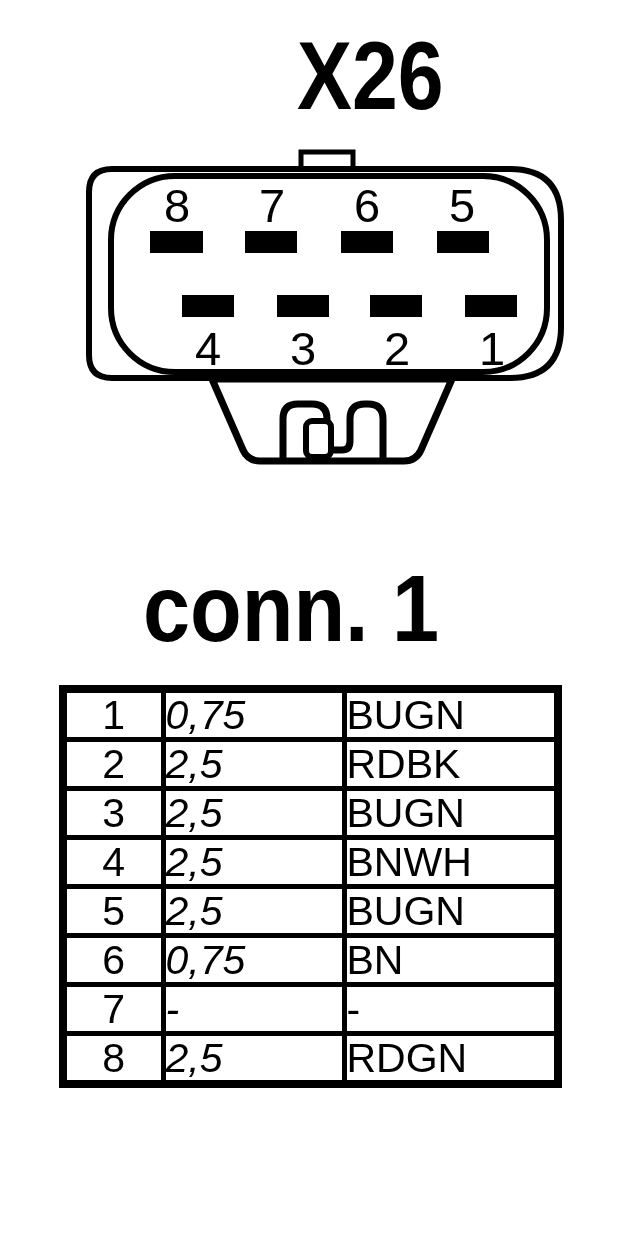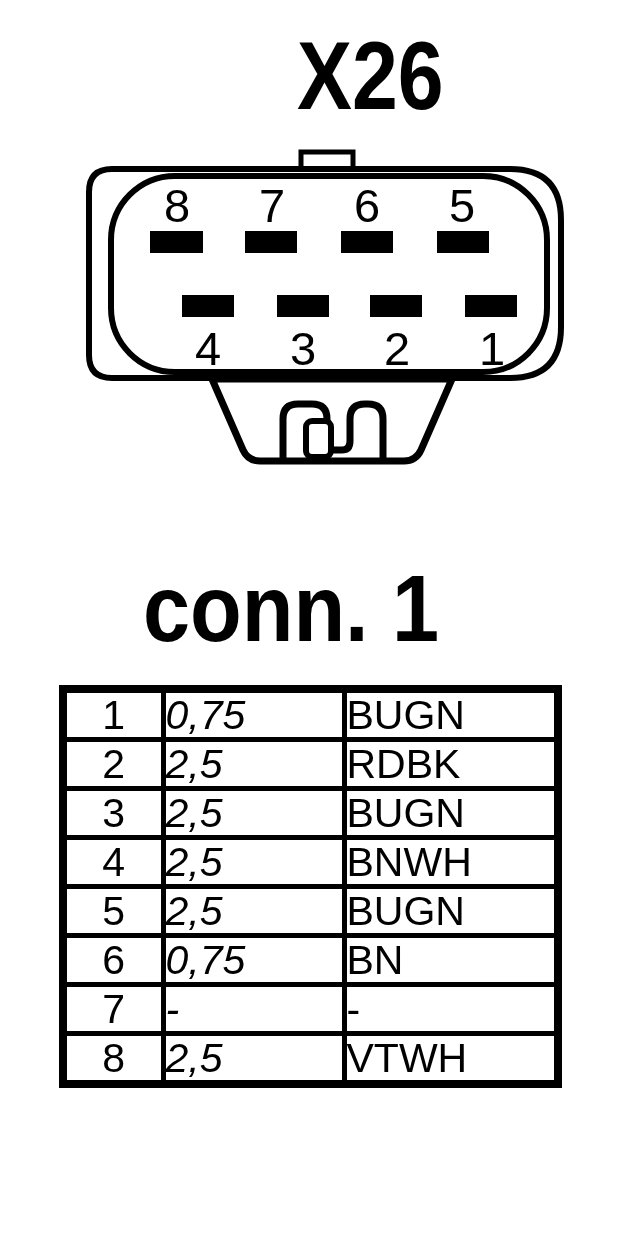--- a/index.html
+++ b/index.html
@@ -134,18 +134,18 @@
         <td class="cc-col">BN</td>
       </tr>
       <tr class="data">
         <td class="pin-col">7</td>
         <td class="cs-col">-</td>
         <td class="cc-col">-</td>
       </tr>
       <tr class="data">
         <td class="pin-col">8</td>
         <td class="cs-col">2,5</td>
-        <td class="cc-col">VTWH</td>
+        <td class="cc-col">RDGN</td>
       </tr>
     </tbody>
   </table>
 
 </div>
 
 </body></html>

